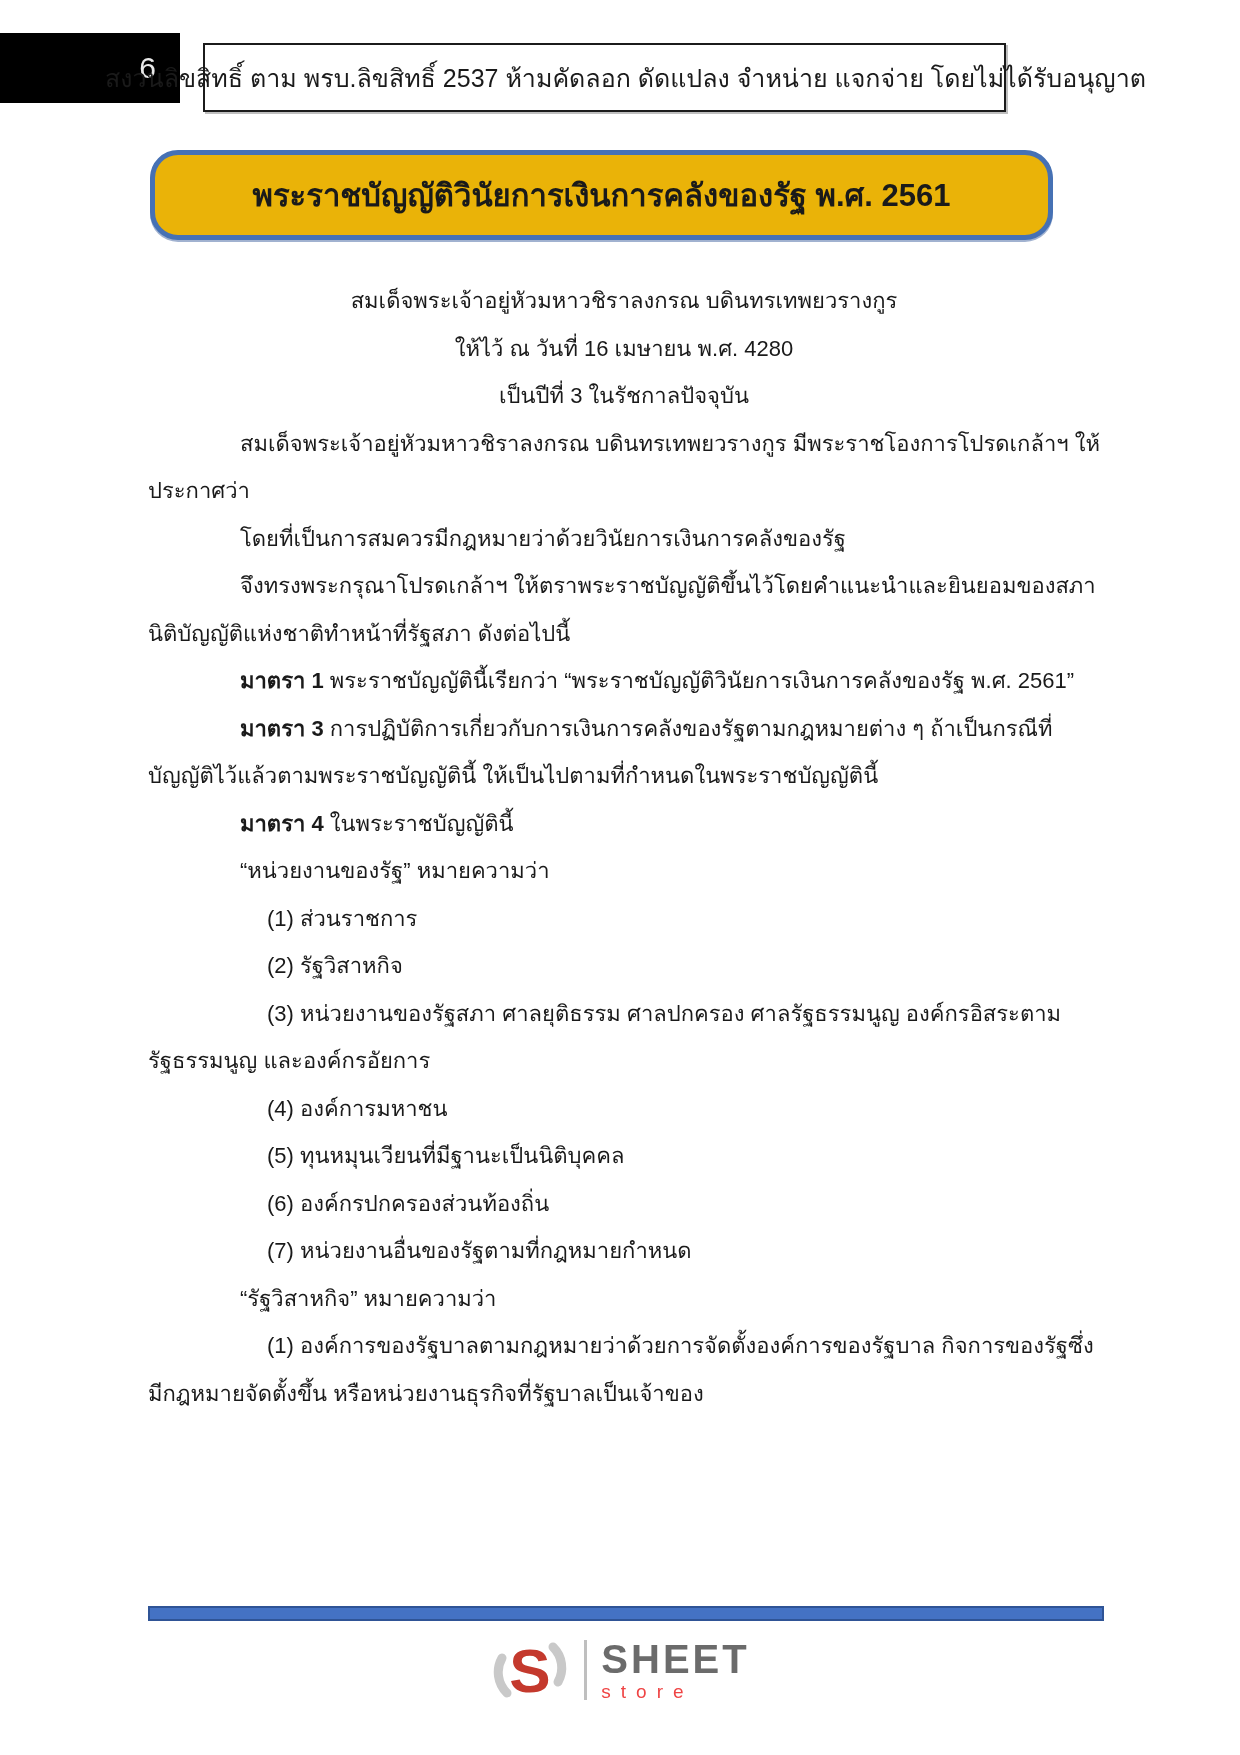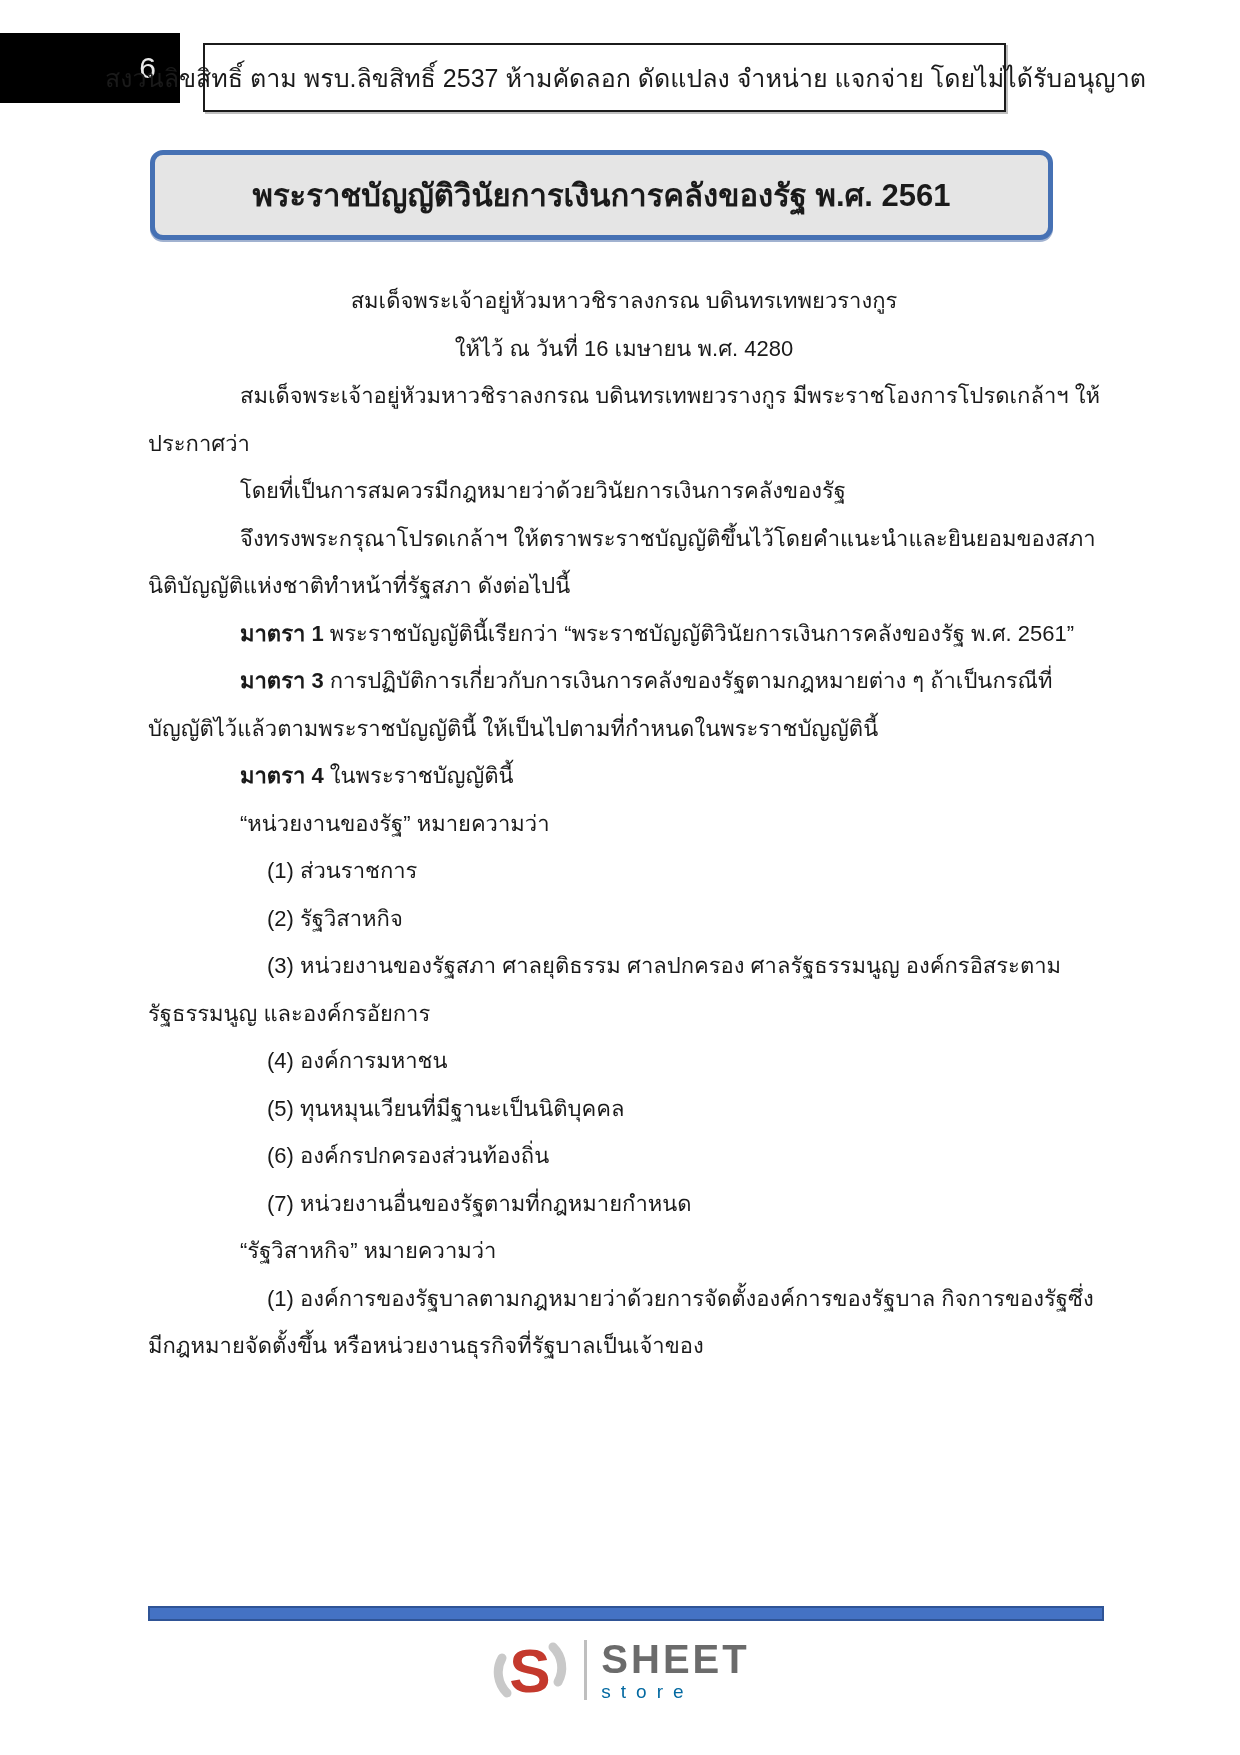--- a/index.html
+++ b/index.html
@@ -23,21 +23,21 @@
     position:absolute; left:203px; top:43px; width:799px; height:65px;
     border:2px solid #1b1b1b; background:#ffffff;
     display:flex; align-items:center; justify-content:center;
     box-shadow:2px 2px 0 rgba(0,0,0,0.25);
   }
   .notice-text { font-size:25px; white-space:nowrap;margin-left:42px; }
 
   
   .title-box {
     position:absolute; left:150px; top:150px; width:893px; height:80px;
-    border:5px solid #4671b4; border-radius:13px; background:#e5e5e5;
+    border:5px solid #4671b4; border-radius:28px; background:#eab308;
     box-shadow:0 2px 0 rgba(47,84,150,0.45);
     display:flex; align-items:center; justify-content:center;
   }
   .title-text { font-size:31px; font-weight:bold; }
 
   
   .doc-body {
     position:absolute; left:148px; top:277px; width:952px;
     font-size:22px; line-height:47.5px;
   }
@@ -53,39 +53,40 @@
     background:#4472c4; border:2px solid #2f5496;
   }
   .logo {
     position:absolute; left:0; top:1630px; width:1240px;
     display:flex; align-items:center; justify-content:center; gap:14px;
   }
   .logo-mark { width:80px; height:80px; }
   .logo-divider { width:3px; height:60px; background:#bfbfbf; }
   .logo-text { display:flex; flex-direction:column; align-items:flex-start; }
   .logo-primary { font-size:40px; font-weight:bold; color:#6b6b6b; letter-spacing:3px; line-height:1; }
-  .logo-secondary { font-size:19px; color:#0369a1; letter-spacing:10px; margin-top:3px; line-height:1; }
+  .logo-secondary { font-size:19px; color:#ef4444; letter-spacing:10px; margin-top:3px; line-height:1; }
 </style>
 </head>
 <body>
 
 <div class="page-number-box">
   <span class="page-number">6</span>
 </div>
 <div class="notice-box">
   <span class="notice-text">สงวนลิขสิทธิ์ ตาม พรบ.ลิขสิทธิ์ 2537 ห้ามคัดลอก ดัดแปลง จำหน่าย แจกจ่าย โดยไม่ได้รับอนุญาต</span>
 </div>
 
 <div class="title-box">
   <span class="title-text">พระราชบัญญัติวินัยการเงินการคลังของรัฐ พ.ศ. 2561</span>
 </div>
 
 <div class="doc-body">
     <p class="center">สมเด็จพระเจ้าอยู่หัวมหาวชิราลงกรณ บดินทรเทพยวรางกูร</p>
     <p class="center">ให้ไว้ ณ วันที่ 16 เมษายน พ.ศ. 4280</p>
+    <p class="center">เป็นปีที่ 3 ในรัชกาลปัจจุบัน</p>
     <p class="indent">สมเด็จพระเจ้าอยู่หัวมหาวชิราลงกรณ บดินทรเทพยวรางกูร มีพระราชโองการโปรดเกล้าฯ ให้ประกาศว่า</p>
     <p class="indent">โดยที่เป็นการสมควรมีกฎหมายว่าด้วยวินัยการเงินการคลังของรัฐ</p>
     <p class="indent">จึงทรงพระกรุณาโปรดเกล้าฯ ให้ตราพระราชบัญญัติขึ้นไว้โดยคำแนะนำและยินยอมของสภานิติบัญญัติแห่งชาติทำหน้าที่รัฐสภา ดังต่อไปนี้</p>
     <p class="indent"><b>มาตรา 1</b> พระราชบัญญัตินี้เรียกว่า “พระราชบัญญัติวินัยการเงินการคลังของรัฐ พ.ศ. 2561”</p>
     <p class="indent"><b>มาตรา 3</b> การปฏิบัติการเกี่ยวกับการเงินการคลังของรัฐตามกฎหมายต่าง ๆ ถ้าเป็นกรณีที่บัญญัติไว้แล้วตามพระราชบัญญัตินี้ ให้เป็นไปตามที่กำหนดในพระราชบัญญัตินี้</p>
     <p class="indent"><b>มาตรา 4</b> ในพระราชบัญญัตินี้</p>
     <p class="indent">“หน่วยงานของรัฐ” หมายความว่า</p>
     <p class="item">(1) ส่วนราชการ</p>
     <p class="item">(2) รัฐวิสาหกิจ</p>
     <p class="item">(3) หน่วยงานของรัฐสภา ศาลยุติธรรม ศาลปกครอง ศาลรัฐธรรมนูญ องค์กรอิสระตามรัฐธรรมนูญ และองค์กรอัยการ</p>

